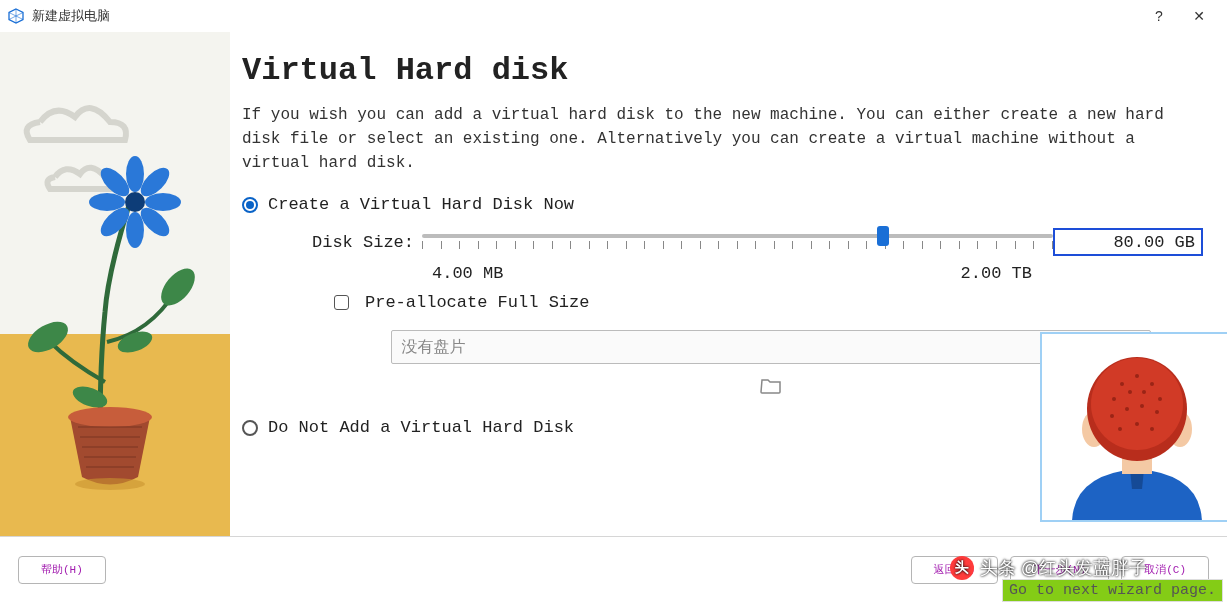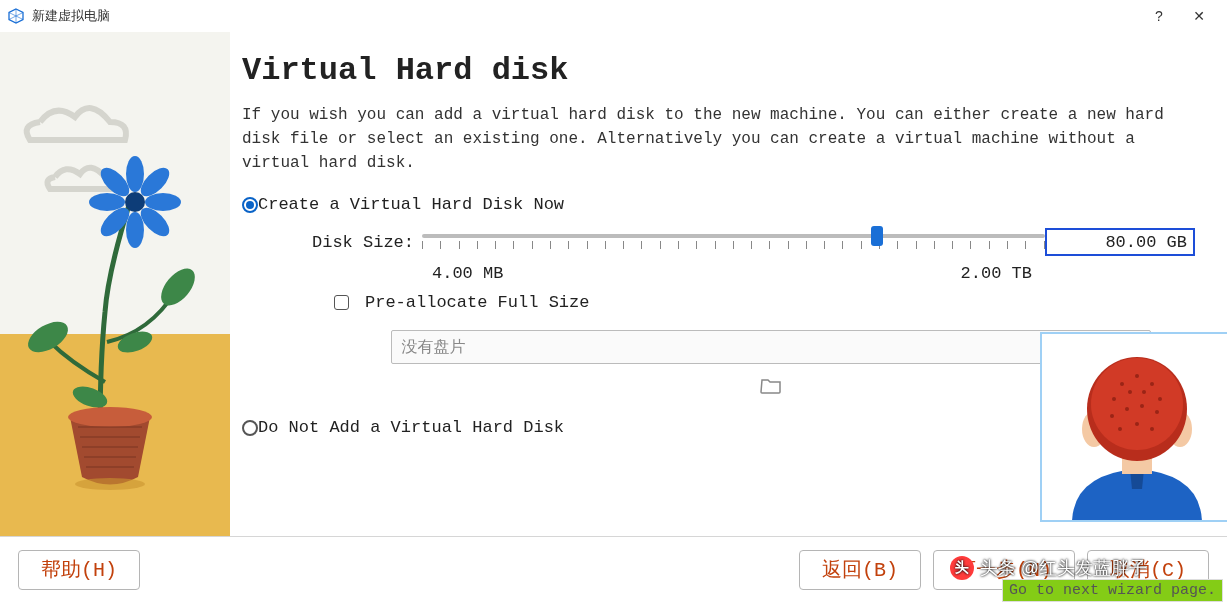--- a/index.html
+++ b/index.html
@@ -39,42 +39,42 @@
     .description {
       font-family: "Courier New", monospace;
       font-size: 16px;
       line-height: 1.5;
       color: #333;
       margin-bottom: 20px;
     }
     .radio-row {
       display: flex;
       align-items: center;
-      gap: 0;
+      gap: 10px;
       margin-bottom: 14px;
     }
     .radio {
       width: 16px; height: 16px; border-radius: 50%;
       border: 2px solid #555;
       position: relative;
       flex-shrink: 0;
     }
     .radio.checked { border-color: #0a63c7; }
     .radio.checked::after {
       content: ""; position: absolute; top: 2px; left: 2px;
       width: 8px; height: 8px; border-radius: 50%; background: #0a63c7;
     }
     .radio-label {
       font-family: "Courier New", monospace;
       font-size: 17px;
       color: #222;
     }
     .disk-size-row {
       display: flex; align-items: center; 
-      margin: 10px 12px 0 70px;
+      margin: 10px 4px 0 70px;
     }
     .disk-size-label {
       font-family: "Courier New", monospace;
       font-size: 17px; color: #222;
       width: 110px;
     }
     .slider-wrap { flex: 1; position: relative; }
     .slider-track {
       width: 100%; height: 4px; background: #bcbcbc; position: relative; border-radius: 2px;
     }
@@ -113,24 +113,24 @@
       position:absolute; right:-3px; top:300px; width:190px; height:190px;
       border:2px solid #9fd0f5; background:#fff; overflow:hidden;
     }
     .footer {
       height: 66px; border-top: 1px solid #d6d6d6;
       display:flex; align-items:center; padding: 0 18px;
       gap: 12px;
     }
     .footer .spacer { flex:1; }
     .btn {
-      height: 40px; padding: 0 22px;
+      height: 28px; padding: 0 22px;
       background: #fff; border: 1px solid #b5b5b5;
       font-family: "Courier New", monospace;
-      font-size: 20px; color: #c2410c;
+      font-size: 11px; color: #a21caf;
       display:flex; align-items:center;
       border-radius:4px;
       cursor:pointer;
     }
     .tooltip {
       position:absolute; right:4px; bottom:2px;
       font-family: "Courier New", monospace; font-size:15px; color:#555;
       background:#84cc16; padding:2px 6px; border:1px solid #ddd;
     }
     .watermark {

